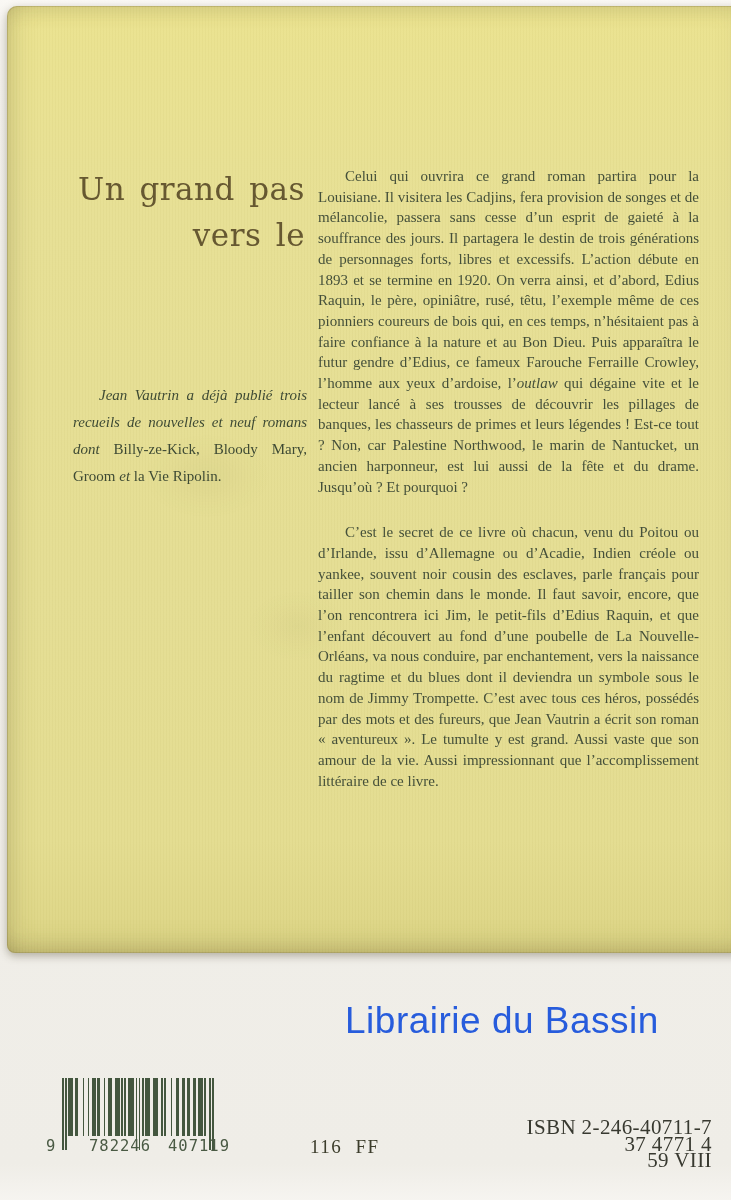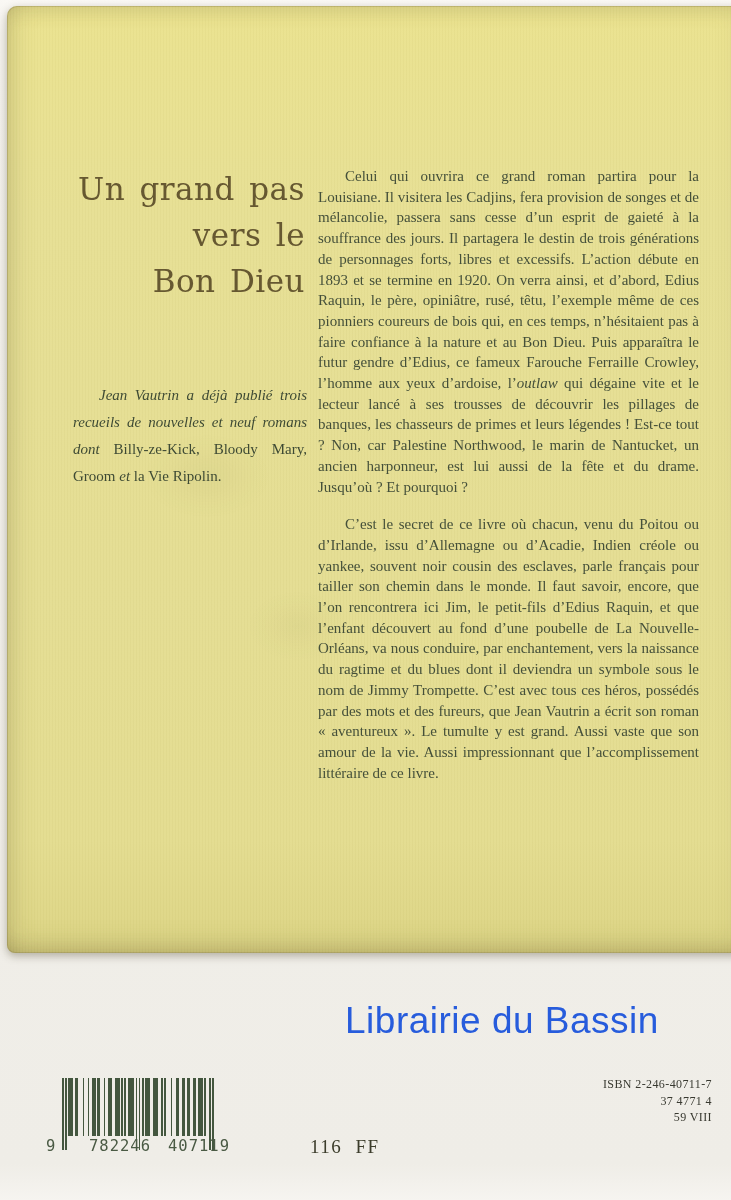--- a/index.html
+++ b/index.html
@@ -26,47 +26,46 @@
     color:#665831;letter-spacing:.5px;word-spacing:4px;}
   .author-note{position:absolute;left:66px;top:376px;width:234px;
     font-size:15px;line-height:27px;text-align:justify;text-indent:26px;
     color:#3e4a34;}
   .author-note .it{font-style:italic;}
   .author-note .rm{font-style:normal;}
   .synopsis{position:absolute;left:311px;top:160px;width:381px;
     font-size:15px;line-height:20.7px;text-align:justify;
     color:#45503a;hyphens:auto;-webkit-hyphens:auto;}
   .synopsis p{margin:0;text-indent:27px;}
-  .synopsis p + p{margin-top:17px;}
+  .synopsis p + p{margin-top:25px;}
   .synopsis .it{font-style:italic;}
   .watermark{position:absolute;left:338px;top:994px;
     font-family:"Liberation Sans",sans-serif;font-size:37px;letter-spacing:.5px;
     color:#1d55dc;opacity:.95;white-space:nowrap;}
   .barcode{position:absolute;left:55px;top:1072px;width:152px;height:90px;}
   .barcode svg{position:absolute;left:0;top:0;shape-rendering:crispEdges;}
   .barcode-digits{position:absolute;left:-16px;top:59px;width:184px;display:flex;
     font-family:"DejaVu Sans Mono",monospace;font-size:15.5px;color:#4a5a44;
     letter-spacing:1px;}
   .barcode-digits .d9{width:26px;text-align:left;}
   .barcode-digits .g{flex:1;text-align:right;}
   .price{position:absolute;left:303px;top:1130px;font-size:19px;color:#3c3d2b;
     letter-spacing:1.5px;word-spacing:7px;}
-  .isbn-block{position:absolute;right:40px;top:1070px;text-align:right;
-    font-size:12px;line-height:16.5px;color:#383930;letter-spacing:.4px;}
+  .isbn-block{position:absolute;right:40px;top:1113px;text-align:right;
+    font-size:21px;line-height:16.5px;color:#383930;letter-spacing:.4px;}
 </style>
 </head>
 <body>
 
 <div class="photo">
   <div class="book">
 
     <div class="title-block">
       <div>Un grand pas</div>
       <div>vers le</div>
-      <div>Bon Dieu</div>
     </div>
 
     <div class="author-note">
       <span class="it">Jean Vautrin a déjà publié trois recueils de nouvelles et neuf romans dont </span><span class="rm">Billy-ze-Kick, Bloody Mary, Groom </span><span class="it">et</span><span class="rm"> la Vie Ripolin.</span>
     </div>
 
     <div class="synopsis">
       <p><span>Celui qui ouvrira ce grand roman partira pour la Louisiane. Il visitera les Cadjins, fera provision de songes et de mélancolie, passera sans cesse d’un esprit de gaieté à la souffrance des jours. Il partagera le destin de trois générations de personnages forts, libres et excessifs. L’action débute en 1893 et se termine en 1920. On verra ainsi, et d’abord, Edius Raquin, le père, opiniâtre, rusé, têtu, l’exemple même de ces pionniers coureurs de bois qui, en ces temps, n’hésitaient pas à faire confiance à la nature et au Bon Dieu. Puis apparaîtra le futur gendre d’Edius, ce fameux Farouche Ferraille Crowley, l’homme aux yeux d’ardoise, l’</span><span class="it">outlaw</span><span> qui dégaine vite et le lecteur lancé à ses trousses de découvrir les pillages de banques, les chasseurs de primes et leurs légendes ! Est-ce tout ? Non, car Palestine Northwood, le marin de Nantucket, un ancien harponneur, est lui aussi de la fête et du drame. Jusqu’où ? Et pourquoi ?</span></p>
       <p>C’est le secret de ce livre où chacun, venu du Poitou ou d’Irlande, issu d’Allemagne ou d’Acadie, Indien créole ou yankee, souvent noir cousin des esclaves, parle français pour tailler son chemin dans le monde. Il faut savoir, encore, que l’on rencontrera ici Jim, le petit-fils d’Edius Raquin, et que l’enfant découvert au fond d’une poubelle de La Nouvelle-Orléans, va nous conduire, par enchantement, vers la naissance du ragtime et du blues dont il deviendra un symbole sous le nom de Jimmy Trompette. C’est avec tous ces héros, possédés par des mots et des fureurs, que Jean Vautrin a écrit son roman « aventureux ». Le tumulte y est grand. Aussi vaste que son amour de la vie. Aussi impressionnant que l’accomplissement littéraire de ce livre.</p>
     </div>

